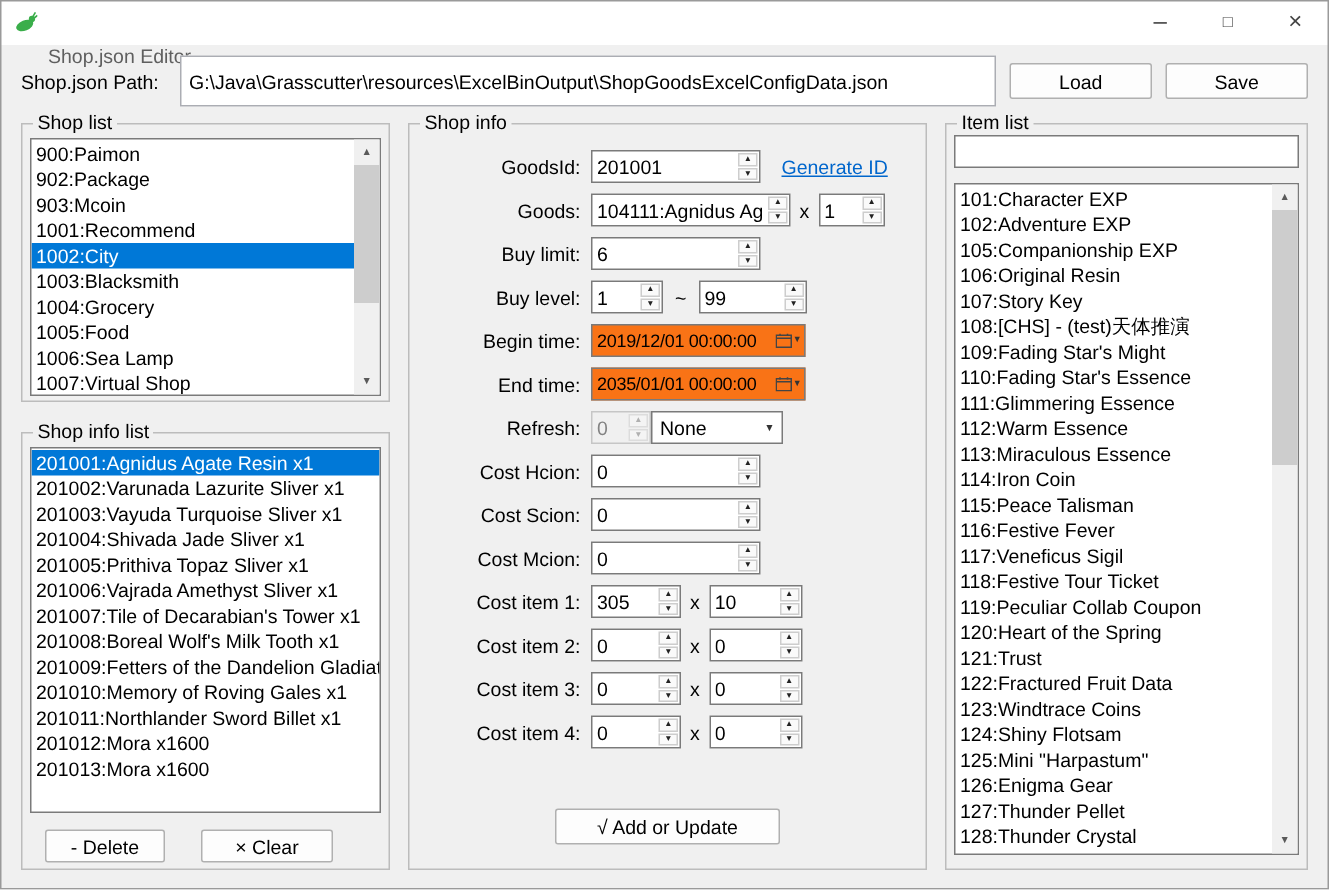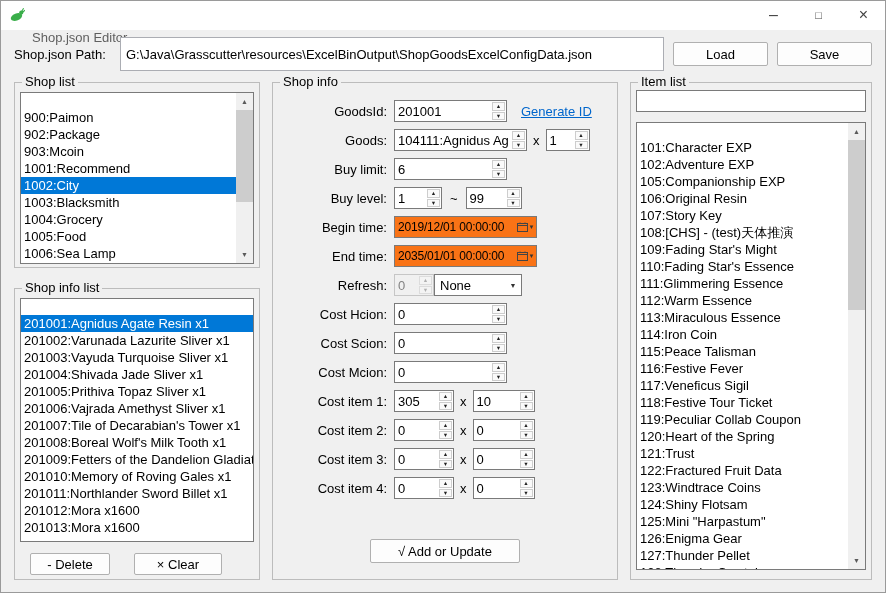--- a/index.html
+++ b/index.html
@@ -31,21 +31,21 @@
   .group { position: absolute; }
   .gframe { position: absolute; left: 0; right: 0; top: 8px; bottom: 0; border: 1px solid #bcbcbc; }
   .gtitle { position: absolute; left: 8px; top: 0; background: #f0f0f0; padding: 0 3px; line-height: 16px; z-index: 2; }
   .g-shop-list { left: 14px; top: 74px; width: 246px; height: 194px; }
   .g-shop-info-list { left: 14px; top: 280px; width: 246px; height: 300px; }
   .g-shop-info { left: 272px; top: 74px; width: 346px; height: 506px; }
   .g-item-list { left: 630px; top: 74px; width: 242px; height: 506px; }
 
   
   .listbox { position: absolute; background: #fff; border: 1px solid #7a7a7a; display: flex; z-index: 3; }
-  .list-items { flex: 1; overflow: hidden; padding-top: 1px; margin-top: 15px; }
+  .list-items { flex: 1; overflow: hidden; padding-top: 1px; }
   .list-item { height: 17px; line-height: 17px; padding: 0 3px; white-space: nowrap; overflow: hidden; }
   .list-item.selected { background: #0078d7; color: #fff; }
   .lb-shop-list { left: 6px; top: 18px; width: 234px; height: 172px; }
   .lb-shop-info-list { left: 6px; top: 18px; width: 234px; height: 244px; }
   .lb-item-list { left: 6px; top: 48px; width: 230px; height: 448px; }
 
   
   .scrollbar { width: 17px; background: #f0f0f0; display: flex; flex-direction: column; }
   .sb-btn { height: 17px; display: flex; align-items: center; justify-content: center; font-size: 7px; color: #5a5a5a; }
   .sb-track { flex: 1; position: relative; }
@@ -217,21 +217,21 @@
     <div class="frow">
       <span class="flabel">Buy level:</span>
       <span class="spin" style="width:48px">
         <input value="1" style="">
         <span class="arrows">
             <span class="sa up">▲</span>
             <span class="sa">▼</span>
           </span>
       </span>
       <span class="tilde">~</span>
-      <span class="spin" style="width:56px">
+      <span class="spin" style="width:72px">
         <input value="99" style="">
         <span class="arrows">
             <span class="sa up">▲</span>
             <span class="sa">▼</span>
           </span>
       </span>
     </div>
 
     <div class="frow">
       <span class="flabel">Begin time:</span>

